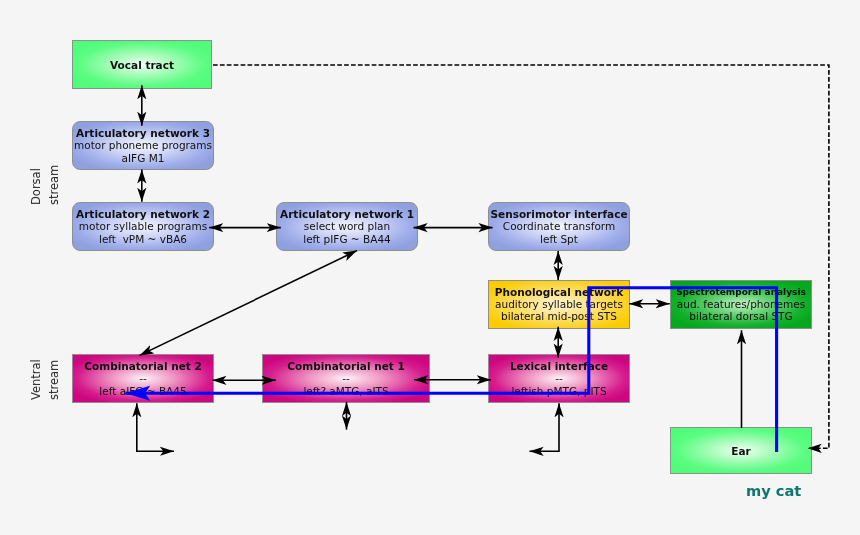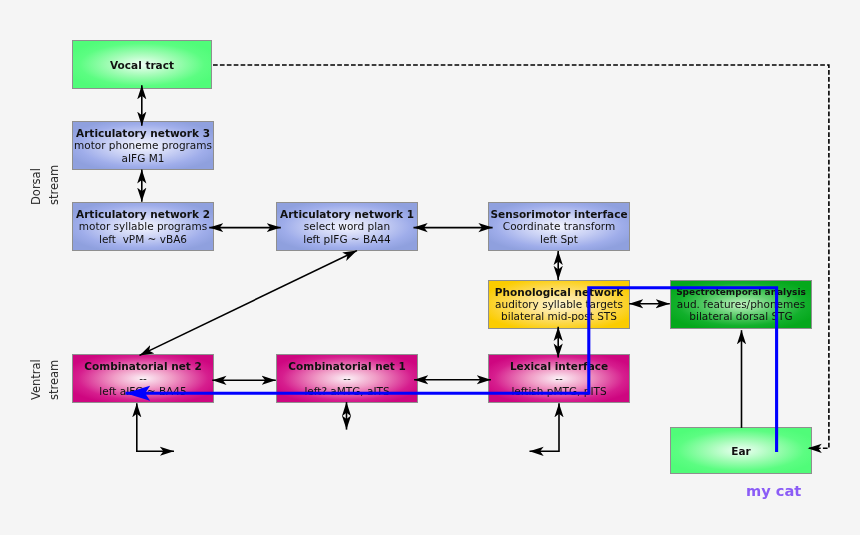--- a/index.html
+++ b/index.html
@@ -11,21 +11,21 @@
   .box{position:absolute;box-sizing:border-box;transform:translateZ(0);display:flex;flex-direction:column;
        align-items:center;justify-content:center;text-align:center;color:#111;
        border:1px solid #8f8f8f;}
   .l1{font-weight:bold;font-size:10.5px;line-height:12.1px;white-space:pre;}
   .l2,.l3{font-weight:normal;font-size:10.5px;line-height:12.1px;white-space:pre;}
   .axis-label{position:absolute;font-size:11.5px;line-height:11.5px;color:#2d2d2d;white-space:nowrap;
        transform-origin:0 0;transform:rotate(-90deg) translateZ(0);}
   .anno{position:absolute;font-weight:bold;font-size:14.6px;line-height:14.6px;transform:translateZ(0);}
 
   .b-green   {background:radial-gradient(ellipse 58% 58% at 50% 50%, #effff5 0%, #a4fcb7 40%, #5cfd82 78%, #50fc79 100%);}
-  .b-blue    {background:radial-gradient(ellipse 58% 58% at 50% 50%, #f4f6fe 0%, #ccd3f5 40%, #9fadea 78%, #8fa0de 100%);}
+  .b-blue    {background:radial-gradient(ellipse 58% 58% at 50% 50%, #f4f6fe 0%, #ccd3f5 40%, #9fadea 78%, #8fa0de 100%);border-radius:8px;}
   .b-yellow  {background:radial-gradient(ellipse 58% 58% at 50% 50%, #fef6d2 0%, #fde48d 38%, #fcd433 78%, #fbcc00 100%);}
   .b-darkgreen{background:radial-gradient(ellipse 58% 58% at 50% 50%, #c4f3c4 0%, #63d072 38%, #12b02c 78%, #05a81c 100%);}
   .b-magenta {background:radial-gradient(ellipse 58% 58% at 50% 50%, #fcf2f7 0%, #f09cc6 36%, #d61e8e 80%, #ce0680 100%);}
   .b-grey    {background:radial-gradient(ellipse 58% 58% at 50% 50%, #dedede 0%, #cfcfcf 36%, #b0b0b0 80%, #a2a2a2 100%);}
   .small{font-size:9px;position:relative;top:0.3px;}
   .oneline .l1{position:relative;top:0.8px;}
 </style>
 </head>
 <body>
 
@@ -72,21 +72,21 @@
       <div class="l2">aud. features/phonemes</div>
       <div class="l3">bilateral dorsal STG</div>
     </div>
 
     <div class="box b-magenta" style="left:72px;top:354px;width:142px;height:49px;">
       <div class="l1">Combinatorial net 2</div>
       <div class="l2">--</div>
       <div class="l3">left aIFG ~ BA45</div>
     </div>
 
-    <div class="box b-magenta" style="left:276px;top:354px;width:142px;height:49px;">
+    <div class="box b-magenta" style="left:262px;top:354px;width:168px;height:49px;">
       <div class="l1">Combinatorial net 1</div>
       <div class="l2">--</div>
       <div class="l3">left? aMTG, aITS</div>
     </div>
 
     <div class="box b-magenta" style="left:488px;top:354px;width:142px;height:49px;">
       <div class="l1">Lexical interface</div>
       <div class="l2">--</div>
       <div class="l3">leftish pMTG, pITS</div>
     </div>
@@ -150,14 +150,14 @@
       </marker>
     </defs>
     <path d="M 776.6 452 L 776.6 287.8 L 588.8 287.8 L 588.8 393.3 L 125.5 393.3" stroke="#0000ff" stroke-width="3.1" fill="none" marker-end="url(#bh)"></path>
   </svg>
 
   <div class="axis-label" style="left:30.5px;top:205px;">Dorsal</div>
   <div class="axis-label" style="left:49px;top:205px;">stream</div>
   <div class="axis-label" style="left:30.5px;top:400px;">Ventral</div>
   <div class="axis-label" style="left:49px;top:400px;">stream</div>
 
-  <div class="anno" style="left:746px;top:484px;color:#8b5cf6;">my cat</div>
+  <div class="anno" style="left:746px;top:484px;color:#0f766e;">my cat</div>
 </div>
 
 </body></html>

